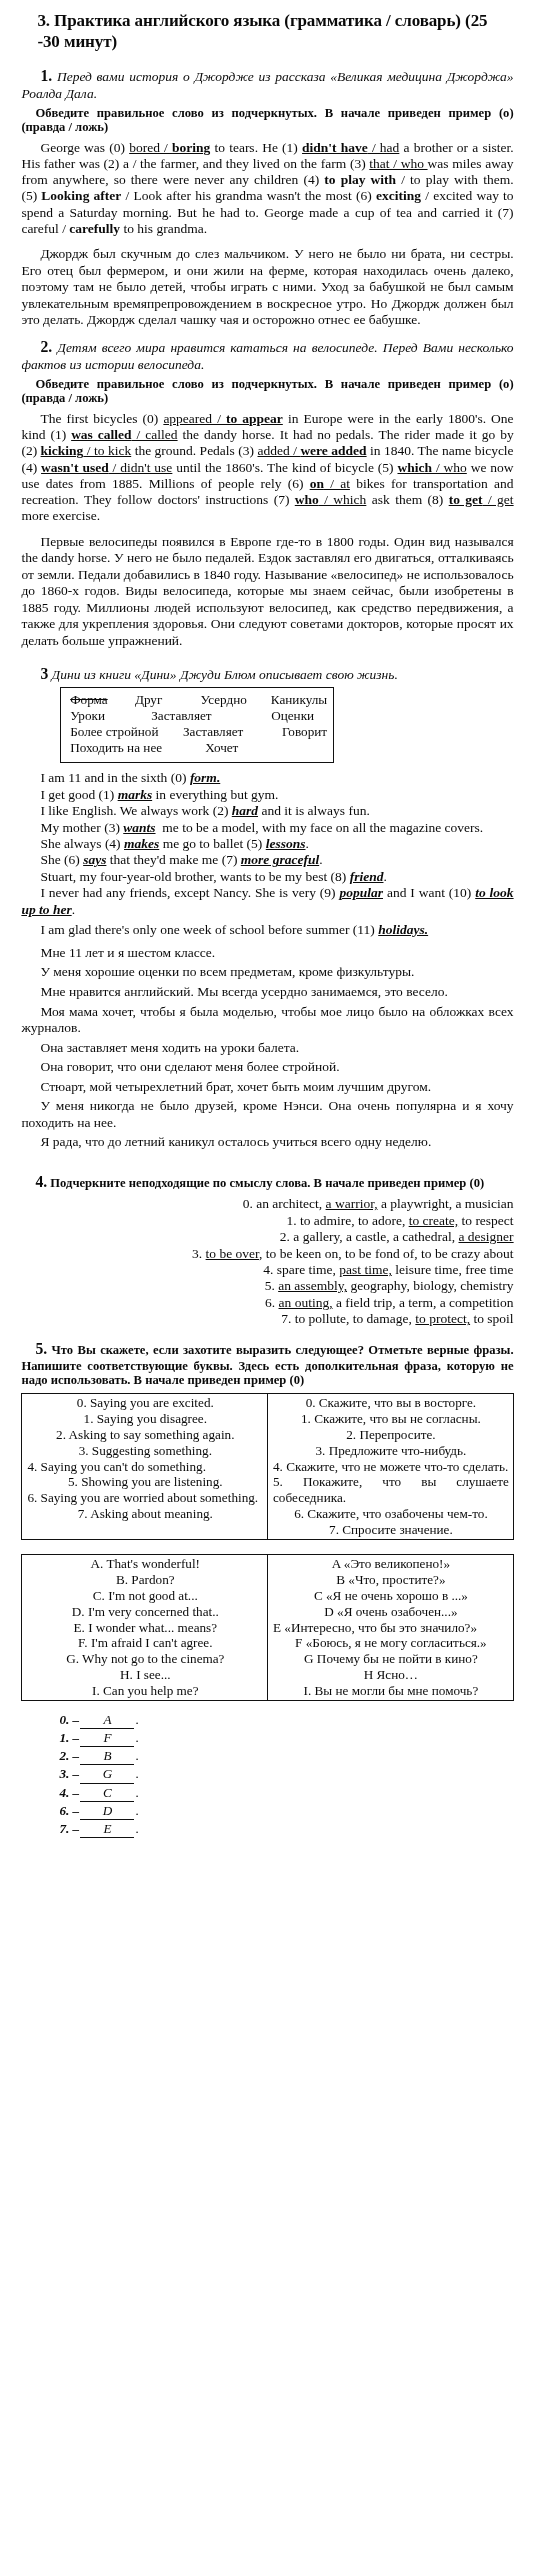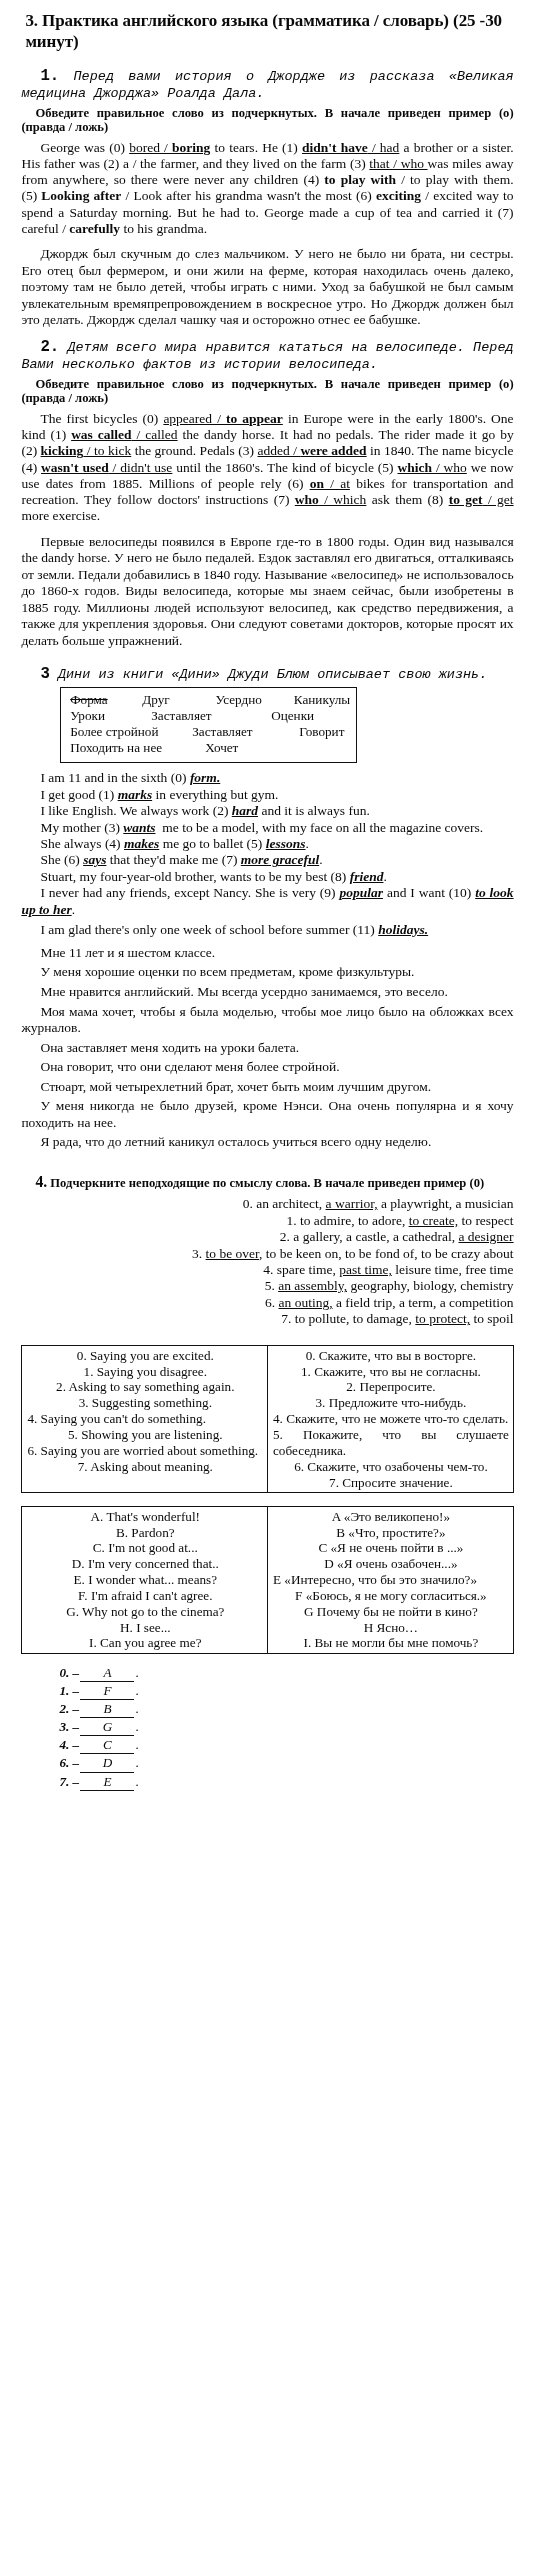--- a/index.html
+++ b/index.html
@@ -19,32 +19,31 @@
     padding: 11.3px 21.4px 25px 21.4px;
   }
 
   
   .doc-title {
     font-family: "Liberation Serif", "DejaVu Serif", serif;
     font-weight: bold;
     font-size: 17px;
     line-height: 1.22;
     letter-spacing: -0.1px;
-    margin: 0 0 14px 4px;
+    margin: 0 0 14px 16px;
     text-align: left;
   }
 
   .ex-intro {
     font-style: italic;
     font-size: 13.5px;
     line-height: 1.20;
     text-align: justify;
     margin: 0 0 3.8px 0;
     text-indent: 19px;
-    font-family: Liberation Mono, monospace;
   }
   .ex-intro .num {
     font-style: normal;
     font-weight: bold;
     font-size: 15.7px;
   }
   .ex-instr {
     font-weight: bold;
     font-size: 12.6px;
     line-height: 1.16;
@@ -70,21 +69,21 @@
   .gap-md { height: 12.6px; }
   .gap-lg { height: 19px; }
 
   u.ul { text-decoration: underline; }
   b.bb { font-weight: bold; }
 
   
   .wordbank {
     border: 1.6px solid #111;
     margin: 3.8px 0 7.6px 39px;
-    width: 297px;
+    width: 274px;
     box-sizing: border-box;
     padding: 3.8px 6.3px 5px 8.8px;
   }
   .wordbank-row {
     font-size: 13.2px;
     line-height: 1.22;
     white-space: nowrap;
     display: flex;
   }
   .wordbank-row > span { display: inline-block; }
@@ -246,20 +245,21 @@
     <li><span>2.</span> <span>a gallery, a castle, a cathedral, </span><u class="ul">a designer</u><span></span></li>
     <li><span>3.</span> <span></span><u class="ul">to be over,</u><span> to be keen on, to be fond of, to be crazy about</span></li>
     <li><span>4.</span> <span>spare time, </span><u class="ul">past time,</u><span> leisure time, free time</span></li>
     <li><span>5.</span> <span></span><u class="ul">an assembly,</u><span> geography, biology, chemistry</span></li>
     <li><span>6.</span> <span></span><u class="ul">an outing,</u><span> a field trip, a term, a competition</span></li>
     <li><span>7.</span> <span>to pollute, to damage, </span><u class="ul">to protect,</u><span> to spoil</span></li>
   </ul>
 
   <div class="gap-md"></div>
 
+  <p class="ex-instr" style="text-indent:14px"><span class="num" style="font-size:15.7px">5.</span> <span>Что Вы скажете, если захотите выразить следующее? Отметьте верные фразы. Напишите соответствующие буквы. Здесь есть дополкительная фраза, которую не надо использовать. В начале приведен пример (0)</span></p>
 
   <table class="pairtable">
     <tbody>
         <tr>
       <td class="left">
         <span class="cellline">0. Saying you are excited.</span>
         <span class="cellline">1. Saying you disagree.</span>
         <span class="cellline">2. Asking to say something again.</span>
         <span class="cellline">3. Suggesting something.</span>
         <span class="cellline just">4. Saying you can't do something.</span>
@@ -288,26 +288,26 @@
         <tr>
       <td class="left">
         <span class="cellline">A. That's wonderful!</span>
         <span class="cellline">B. Pardon?</span>
         <span class="cellline">C. I'm not good at...</span>
         <span class="cellline">D. I'm very concerned that..</span>
         <span class="cellline">E. I wonder what... means?</span>
         <span class="cellline">F.  I'm afraid I can't agree.</span>
         <span class="cellline">G. Why not go to the cinema?</span>
         <span class="cellline">H. I see...</span>
-        <span class="cellline">I. Can you agree me?</span>
+        <span class="cellline">I. Can you help me?</span>
       </td>
       <td class="right">
         <span class="cellline">A «Это великопено!»</span>
         <span class="cellline">B «Что, простите?»</span>
-        <span class="cellline">C «Я не очень пойти в ...»</span>
+        <span class="cellline">C «Я не очень хорошо в ...»</span>
         <span class="cellline">D «Я очень озабочен...»</span>
         <span class="cellline just">E «Интересно, что бы это значило?»</span>
         <span class="cellline">F «Боюсь, я не могу согласиться.»</span>
         <span class="cellline">G Почему бы не пойти в кино?</span>
         <span class="cellline">H Ясно…</span>
         <span class="cellline">I. Вы не могли бы мне помочь?</span>
       </td>
     </tr>
   </tbody>
     </table>

